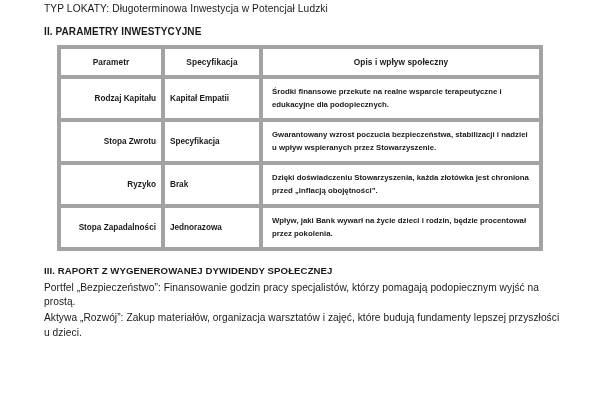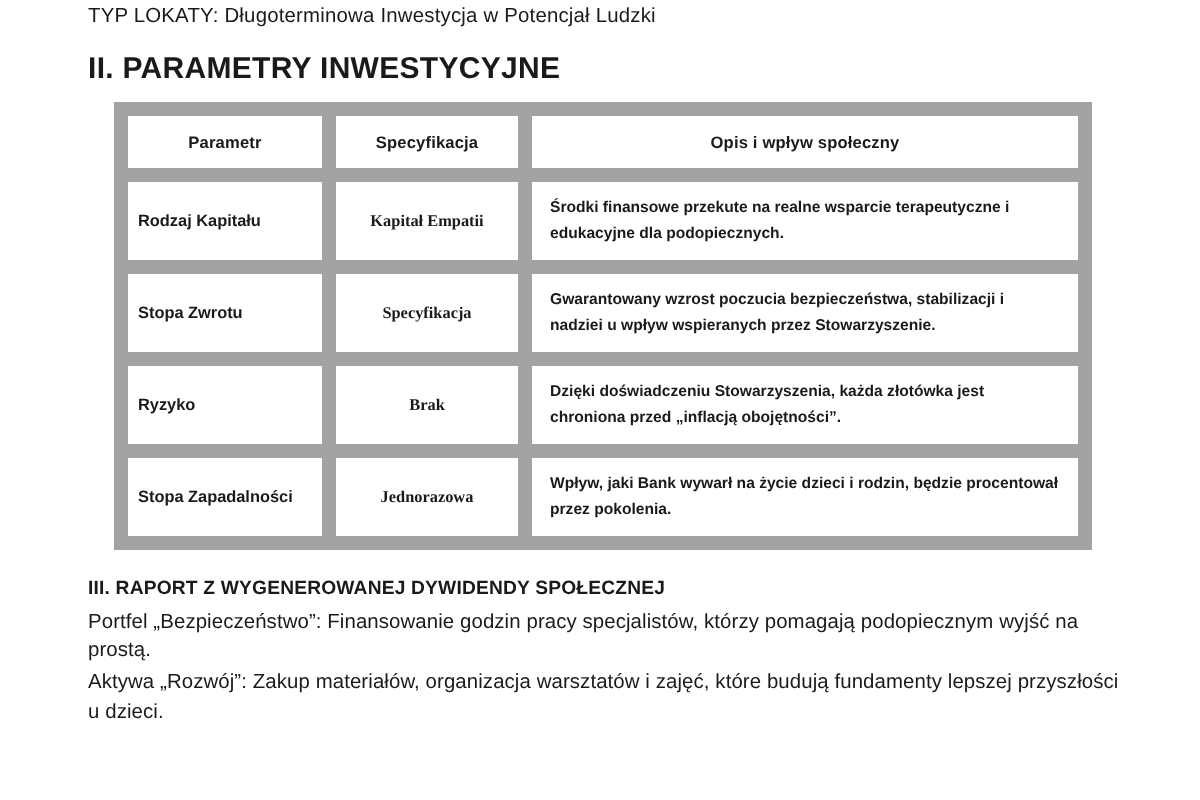--- a/index.html
+++ b/index.html
@@ -21,59 +21,58 @@
     padding: 0 38px 0 44px;
     box-sizing: border-box;
   }
   .line-type {
     font-size: 10.2px;
     line-height: 13px;
     padding-top: 2px;
     letter-spacing: 0.01em;
   }
   .section-head {
-    font-size: 15px;
+    font-size: 10px;
     font-weight: bold;
     margin-top: 11px;
     margin-bottom: 8px;
     letter-spacing: 0.01em;
   }
   table.params {
     border-collapse: collapse;
     width: 482px;
     margin-left: 13px;
     table-layout: fixed;
   }
   table.params th, table.params td {
-    border: 7px solid #a3a3a3;
+    border: 4px solid #a3a3a3;
     vertical-align: middle;
   }
   table.params th {
     font-size: 8.3px;
     font-weight: bold;
     text-align: center;
     padding: 8px 4px;
     letter-spacing: 0.01em;
   }
   table.params td.c1 {
     width: 104px;
     font-size: 8.2px;
     font-weight: bold;
-    text-align: left;
+    text-align: right;
     padding: 6px 5px;
     line-height: 11px;
   }
   table.params td.c2 {
     width: 98px;
     font-size: 8.2px;
     font-weight: bold;
-    text-align: center;
+    text-align: left;
     padding: 6px 5px;
     line-height: 11px;
-    font-family: Liberation Serif, serif;
   }
   table.params td.c3 {
     font-size: 7.8px;
     text-align: left;
     padding: 7px 9px;
     line-height: 12.5px;
     font-weight: bold;
   }
   table.params col.a { width: 104px; }
   table.params col.b { width: 98px; }

